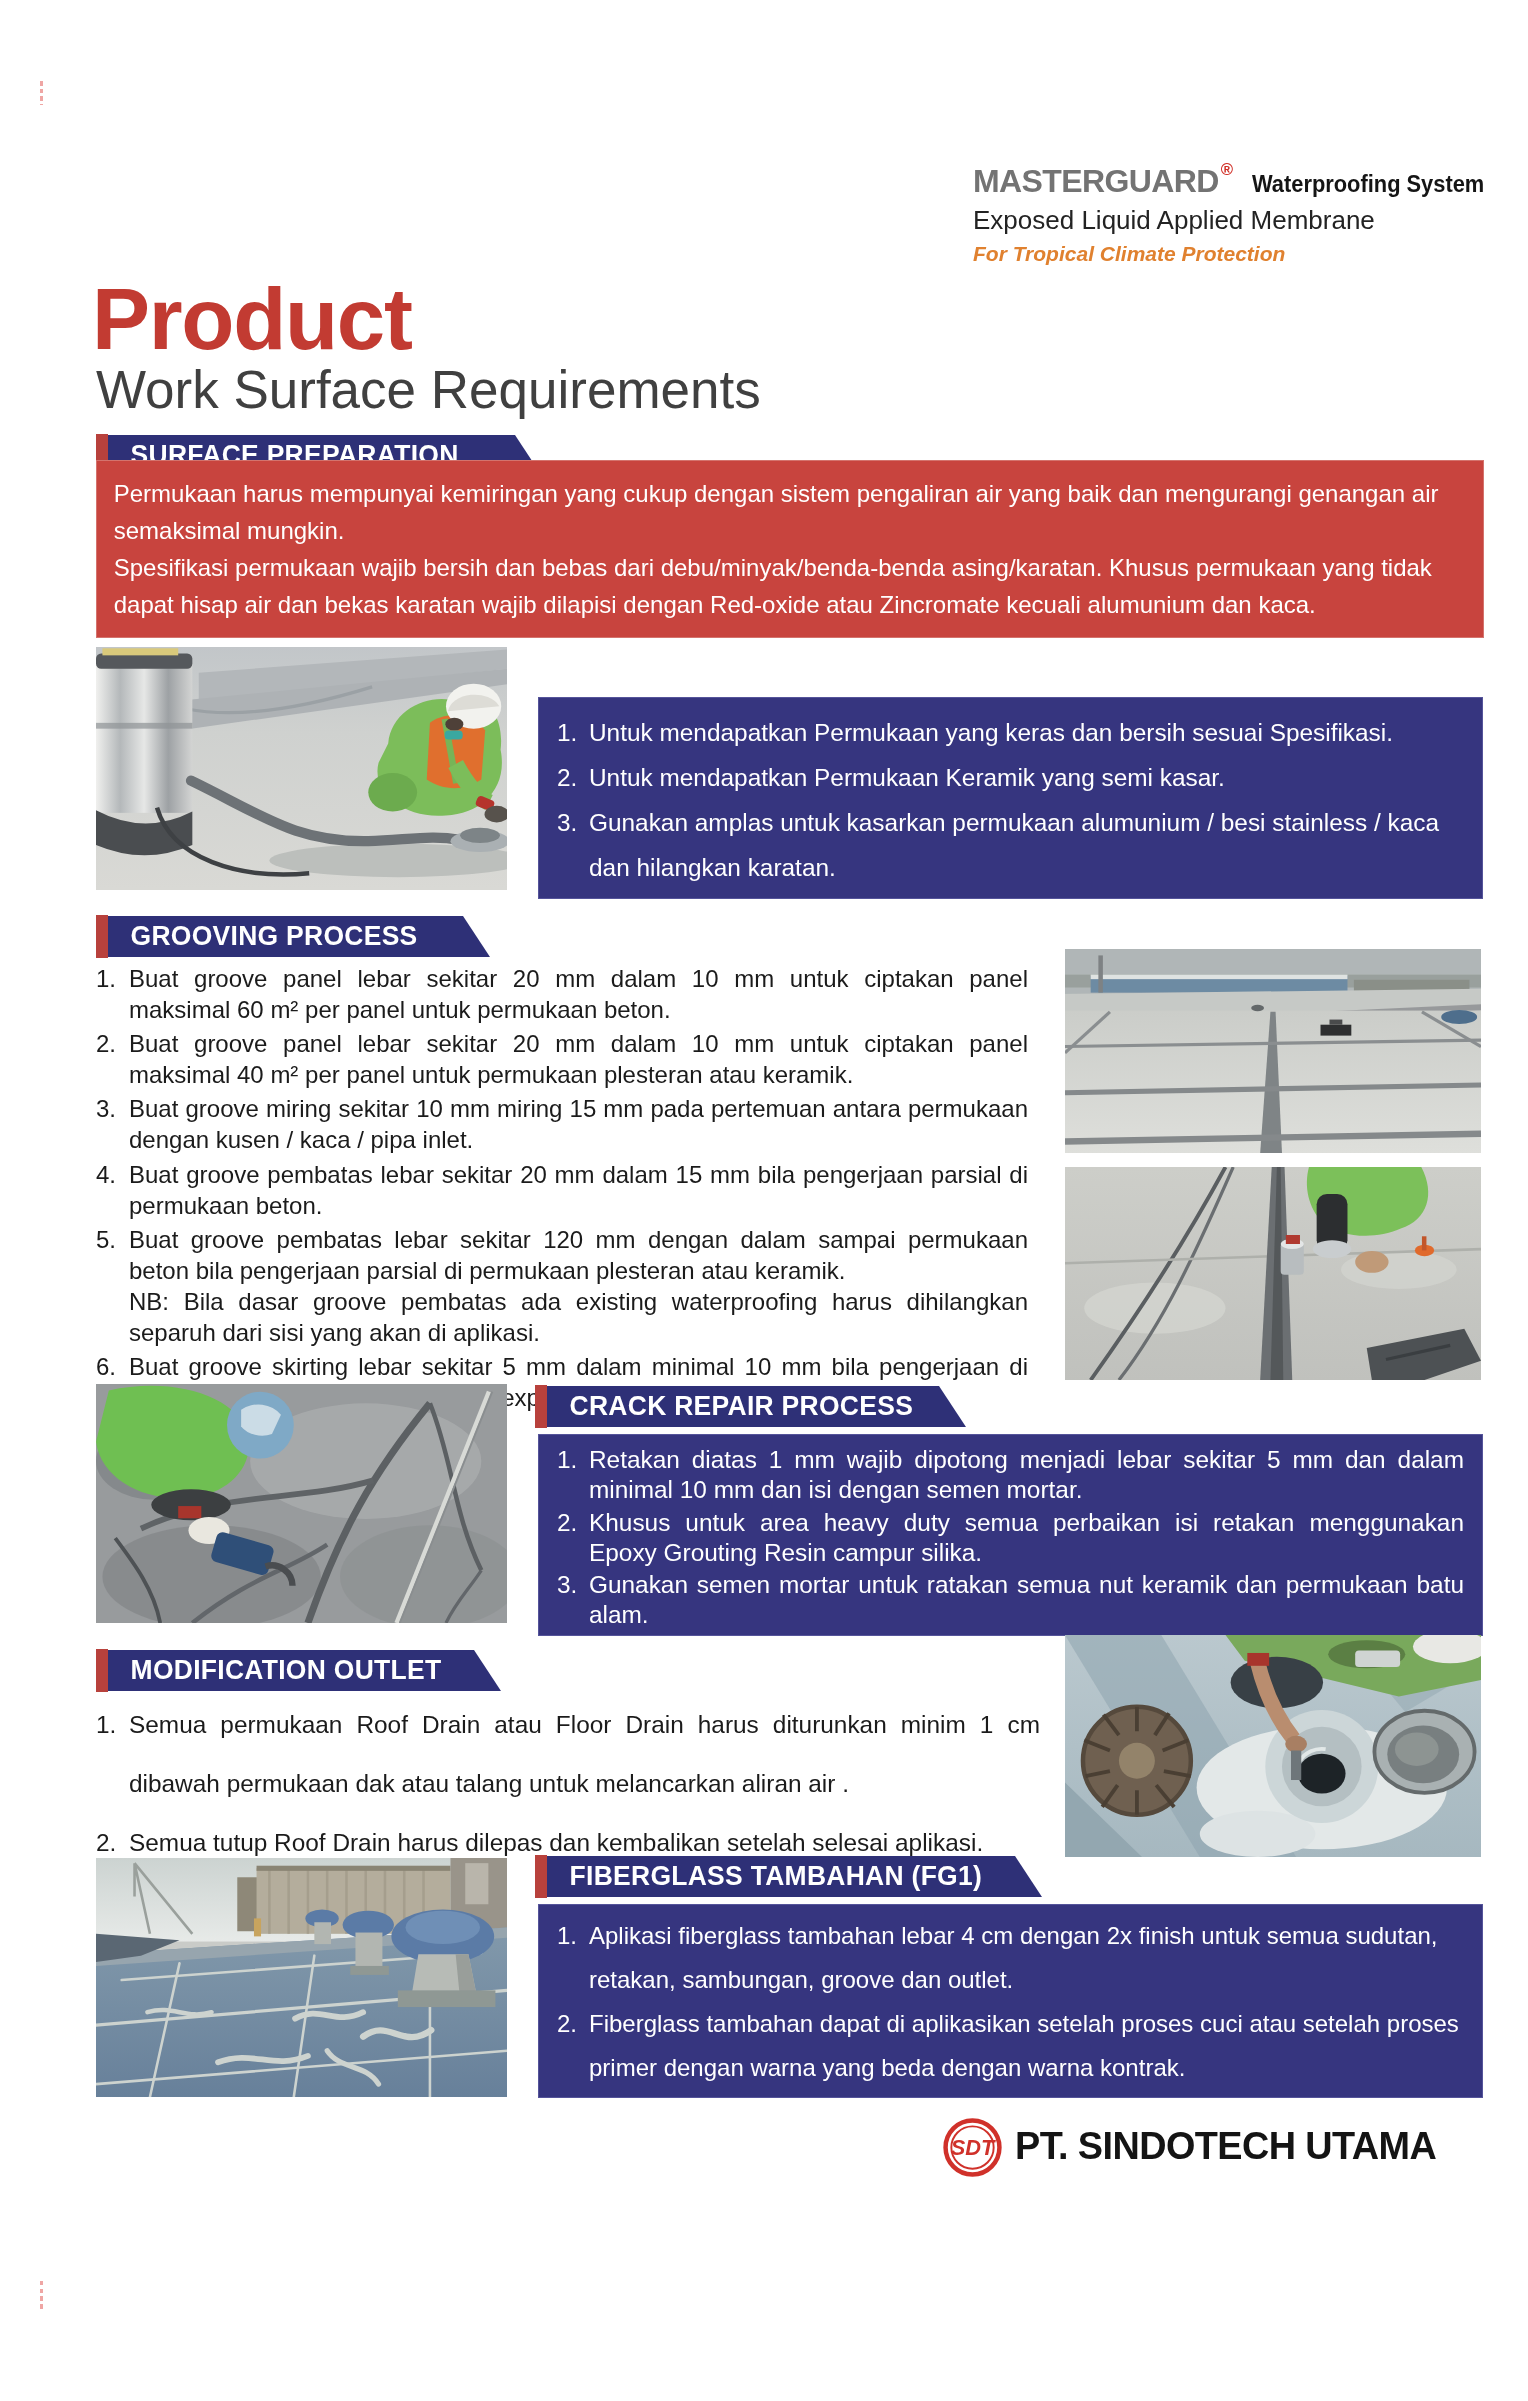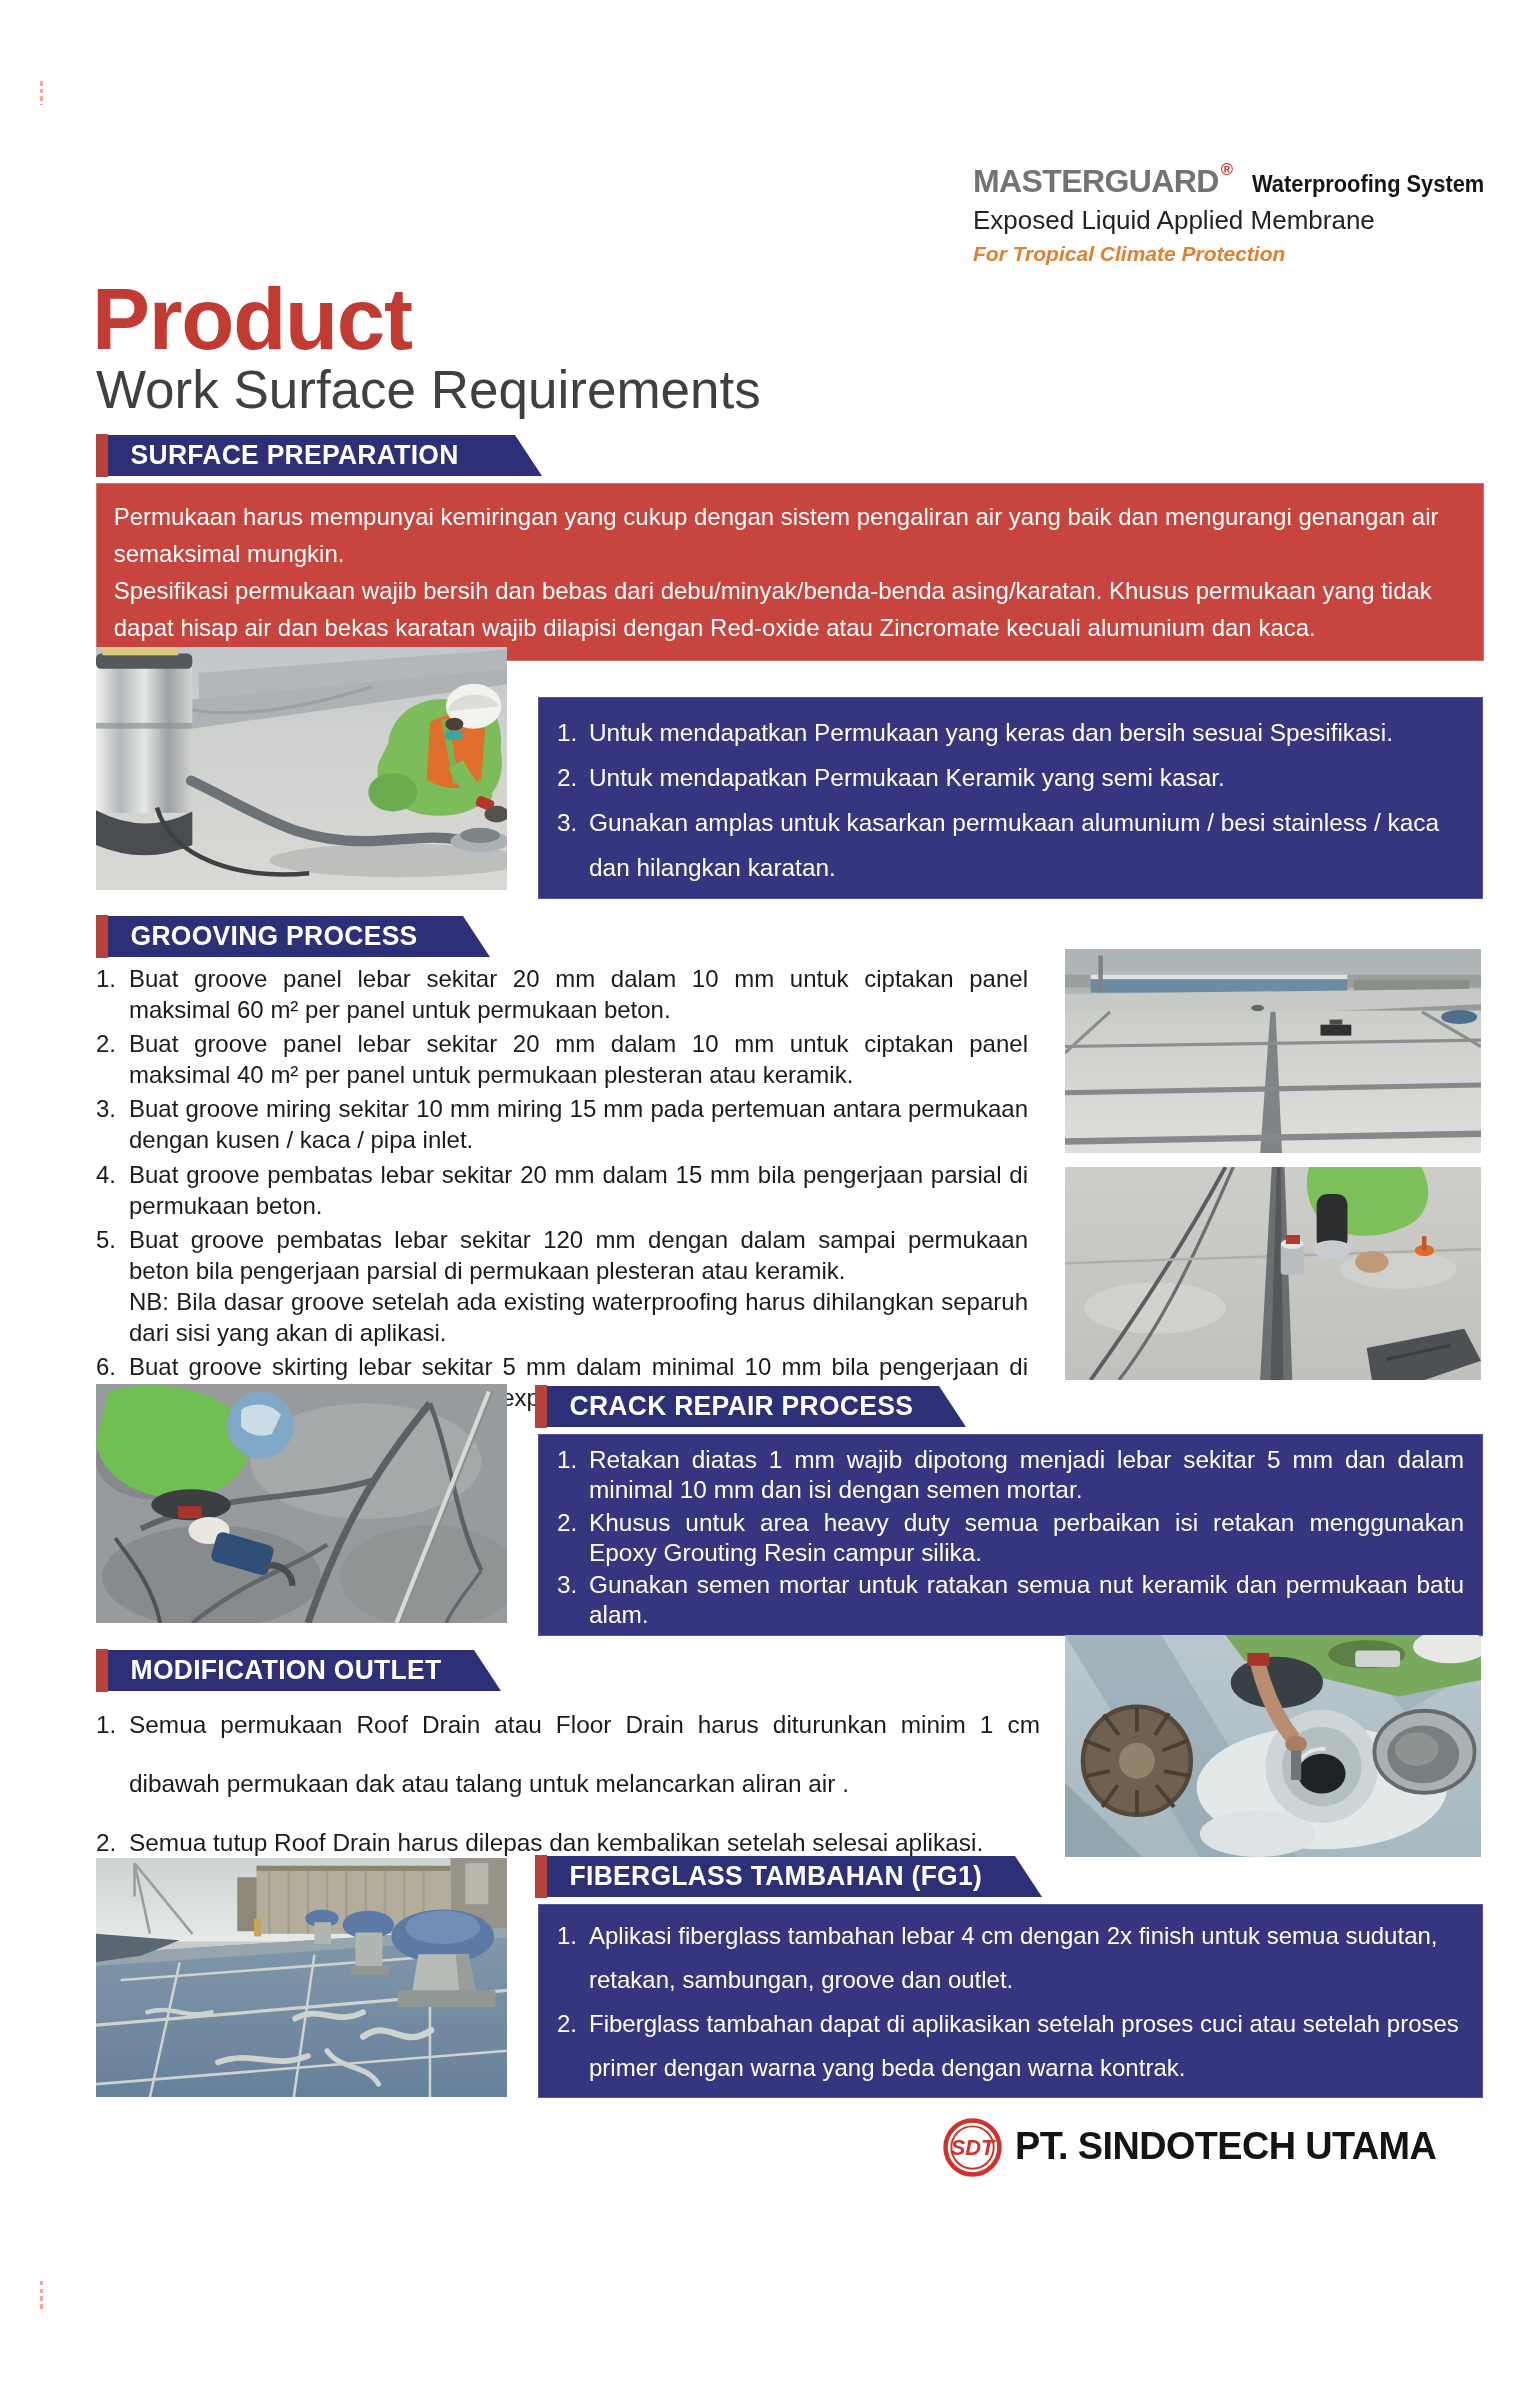--- a/index.html
+++ b/index.html
@@ -28,21 +28,21 @@
   
   .banner{position:absolute;height:41px;text-align:right;}
   .banner .bar{position:absolute;left:0;top:-1.3px;width:11.6px;height:calc(100% + 2.6px);background:#b8413c;}
   .banner .plate{position:absolute;left:11.6px;right:0;top:0;bottom:0;background:#2e3077;
     clip-path:polygon(0 0, calc(100% - 27px) 0, 100% 100%, 0 100%);
     display:flex;align-items:center;}
   .banner .label{color:#ffffff;font-weight:bold;font-size:27px;padding-left:23px;
     white-space:nowrap;letter-spacing:0.3px;transform:scaleX(0.98);transform-origin:left;}
 
   
-  .redbox{position:absolute;left:96px;top:483px;width:1388px;background:#c8443e;
+  .redbox{position:absolute;left:96px;top:460px;width:1388px;background:#c8443e;
     border:1.9px solid #d4736d;box-sizing:border-box;padding:14px 16.7px;}
   .redbox p{margin:0;color:#ffffff;font-size:24px;line-height:37px;}
 
   
   .bluebox{position:absolute;background:#36357f;border:1.3px solid #55549a;box-sizing:border-box;color:#ffffff;}
   .bluebox .li{display:flex;}
   .bluebox .num{flex:0 0 32px;}
   .bluebox .txt{flex:1;}
   .box-grinding{left:538px;top:697px;width:945px;height:202px;padding:11.6px 18px;font-size:24.4px;line-height:45px;}
   .box-crack{left:538px;top:1434px;width:945px;height:202px;padding:10.3px 18px;font-size:24.4px;line-height:30px;}
@@ -186,21 +186,21 @@
       <span class="txt">Buat groove miring sekitar 10 mm miring 15 mm pada pertemuan antara permukaan dengan kusen / kaca / pipa inlet.</span>
     </div>
     <div class="li">
       <span class="num">4.</span>
       <span class="txt">Buat groove pembatas lebar sekitar 20 mm dalam 15 mm bila pengerjaan parsial di permukaan beton.</span>
     </div>
     <div class="li">
       <span class="num">5.</span>
       <span class="txt">
         <span>Buat groove pembatas lebar sekitar 120 mm dengan dalam sampai permukaan beton bila pengerjaan parsial di permukaan plesteran atau keramik.</span>
-        <span class="note">NB: Bila dasar groove setelah ada existing waterproofing harus dihilangkan separuh dari sisi yang akan di aplikasi.</span>
+        <span class="note">NB: Bila dasar groove pembatas ada existing waterproofing harus dihilangkan separuh dari sisi yang akan di aplikasi.</span>
       </span>
     </div>
     <div class="li">
       <span class="num">6.</span>
       <span class="txt">Buat groove skirting lebar sekitar 5 mm dalam minimal 10 mm bila pengerjaan di permukaan vertikal dengan sistem exposed dan tidak sampai facetop.</span>
     </div>
   </div>
 
   <div class="photo ph-groove-top">
     <svg viewBox="0 0 648 318" preserveAspectRatio="none">

